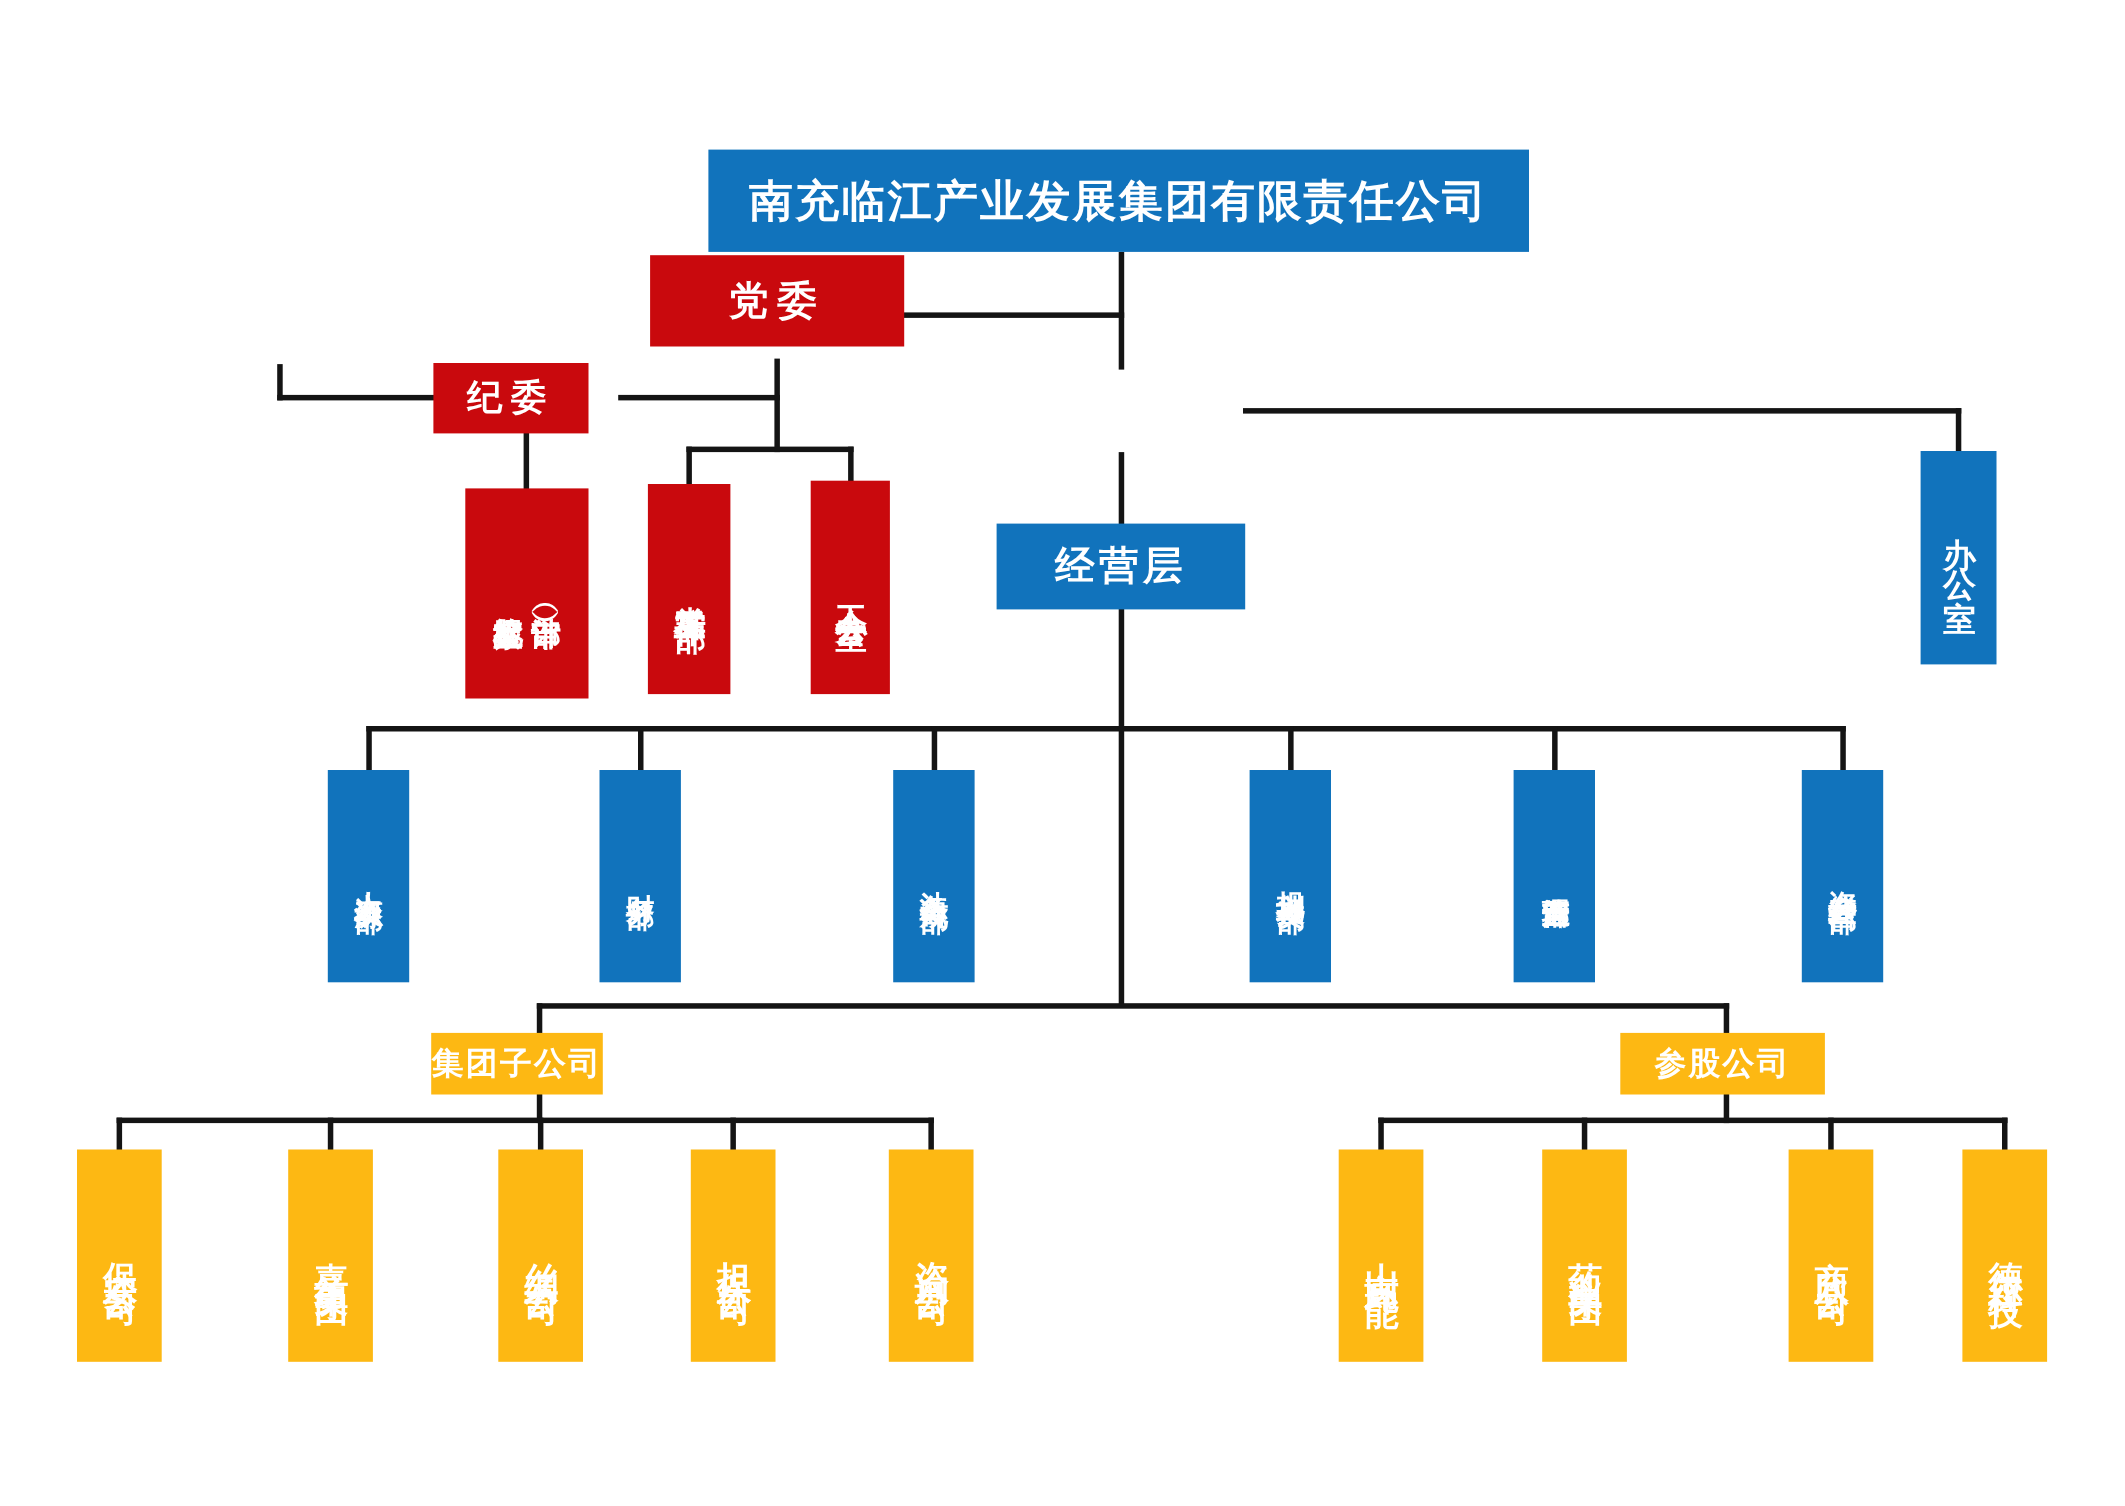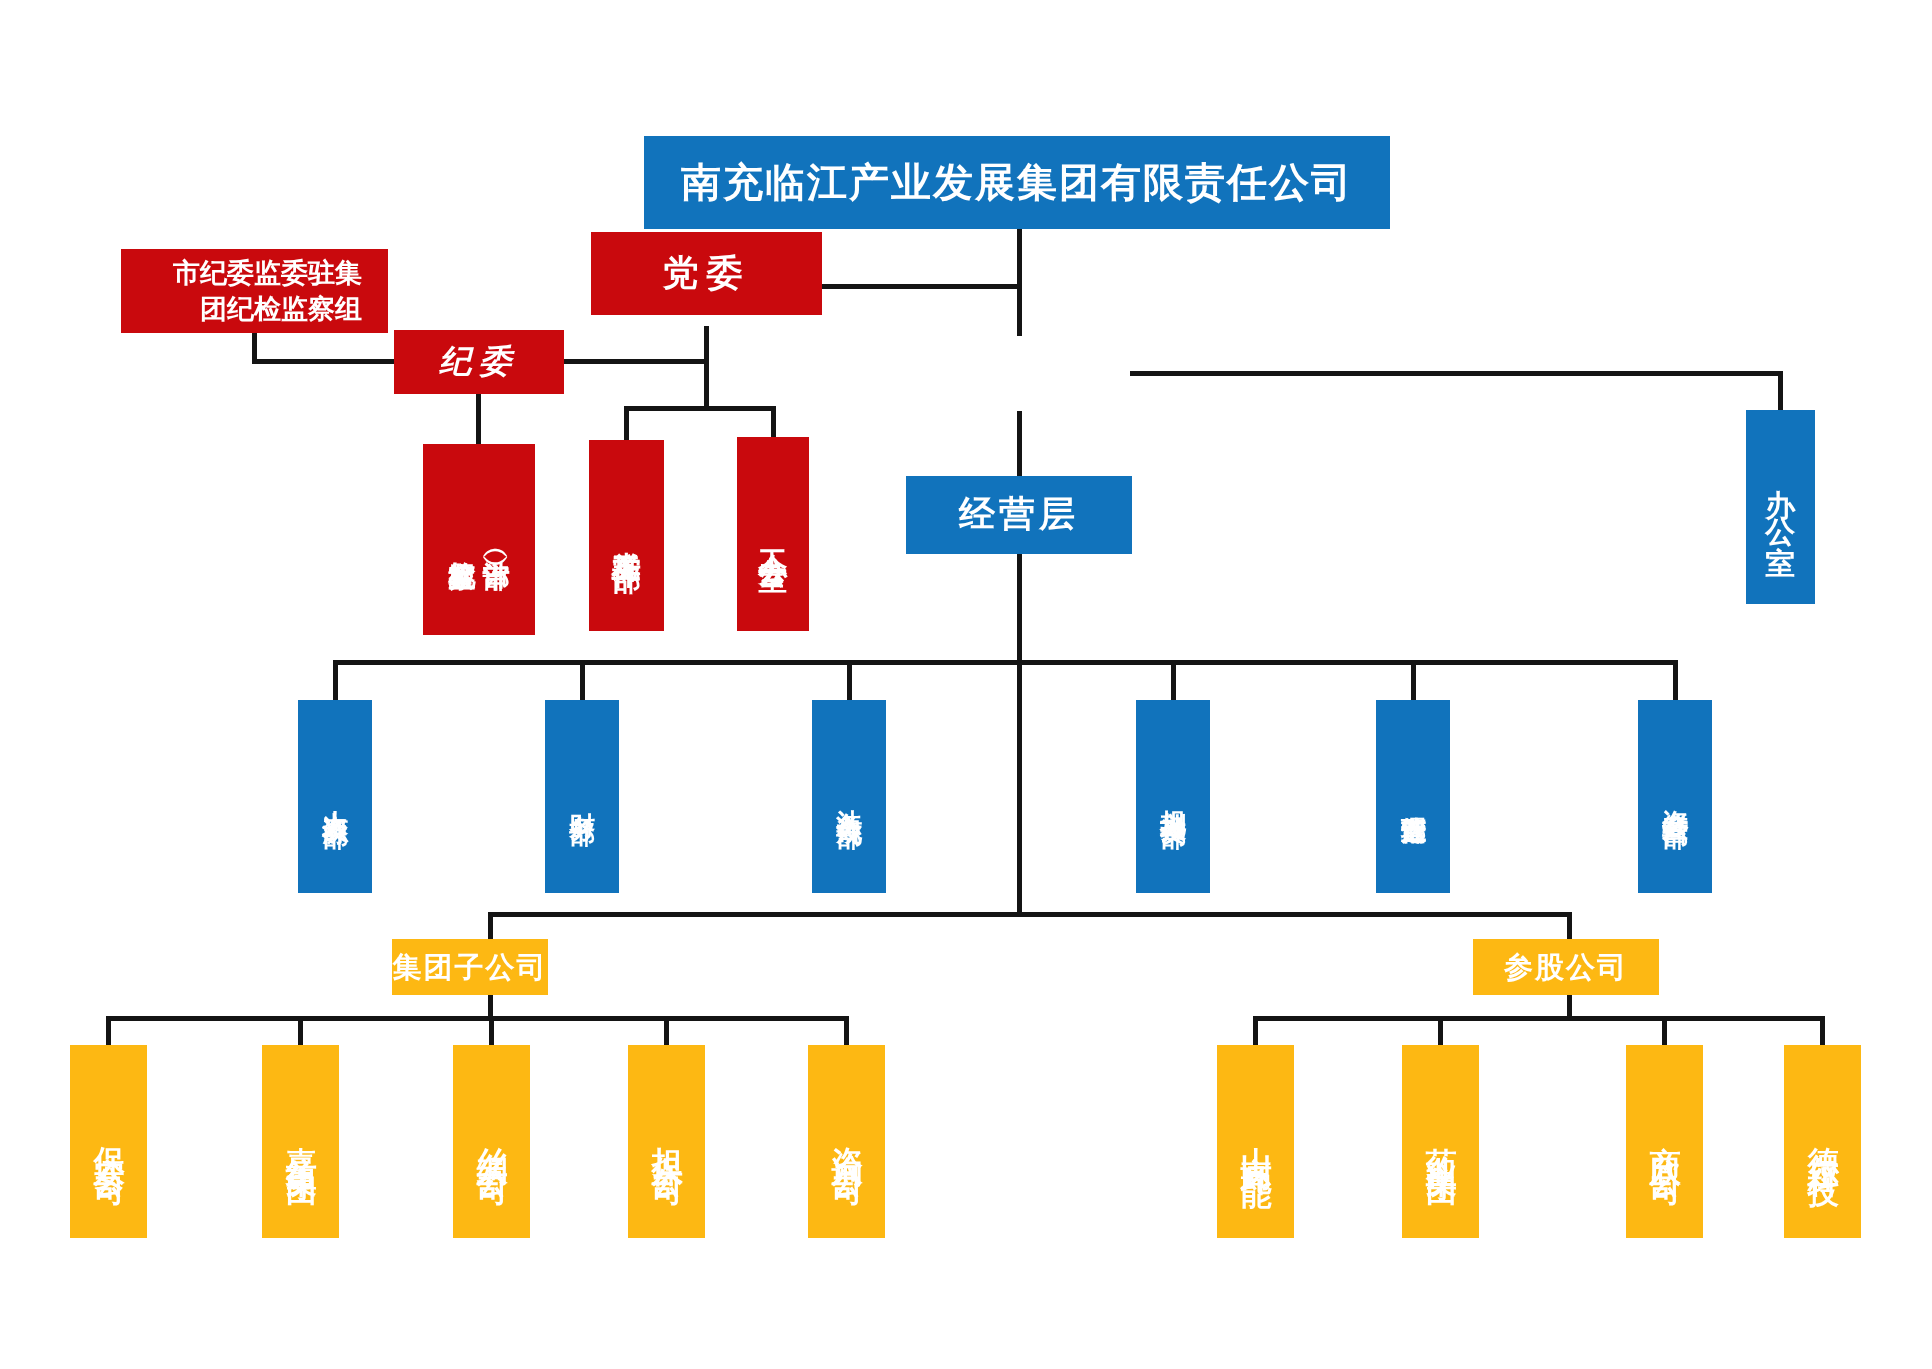--- a/index.html
+++ b/index.html
@@ -21,21 +21,21 @@
   .blue { background:var(--blue,#1173bc); }
   .red  { background:var(--red,#c9090d); }
   .gold { background:var(--gold,#fdb813); }
   .vtext { writing-mode:vertical-rl; }
   .line { position:absolute; background:var(--line,#141414); }
 
   
   #n-root   { left:644px;  top:136px; width:746px; height:93px; font-size:40px; letter-spacing:2px; }
   #n-party  { left:591px;  top:232px; width:231px; height:83px; font-size:36px; letter-spacing:8px; }
   #n-jwgrp  { left:121px;  top:249px; width:267px; height:84px; font-size:27px; line-height:1.35; padding:0 26px; }
-  #n-jiwei  { left:394px;  top:330px; width:170px; height:64px; font-size:32px; letter-spacing:8px;font-style:italic; }
+  #n-jiwei  { left:394px;  top:330px; width:141px; height:64px; font-size:32px; letter-spacing:8px; }
   #n-board  { left:906px;  top:334px; width:226px; height:79px; font-size:36px; letter-spacing:4px; }
   #n-mgmt   { left:906px;  top:476px; width:226px; height:78px; font-size:36px; letter-spacing:4px; }
   #n-subhdr { left:392px;  top:939px; width:156px; height:56px; font-size:29px; letter-spacing:2px;font-family:Liberation Serif, serif; }
   #n-holdhdr{ left:1473px; top:939px; width:186px; height:56px; font-size:29px; letter-spacing:2px; }
 
   
   #n-jjjcs  { left:423px; top:444px; width:112px; height:191px; font-size:27px; gap:6px; }
   #n-jjjcs span { writing-mode:vertical-rl; }
   #n-dqgzb  { left:589px; top:440px; width:75px; height:191px; font-size:29px; letter-spacing:3px; }
   #n-ghbgs  { left:737px; top:437px; width:72px; height:194px; font-size:29px; letter-spacing:3px; }
@@ -103,21 +103,20 @@
   <div class="line" style="left:1567px;top:993px;width:5px;height:28px;"></div>
   <div class="line" style="left:1253px;top:1016px;width:572px;height:5px;"></div>
   <div class="line" style="left:1253px;top:1016px;width:5px;height:31px;"></div>
   <div class="line" style="left:1438px;top:1016px;width:5px;height:31px;"></div>
   <div class="line" style="left:1662px;top:1016px;width:5px;height:31px;"></div>
   <div class="line" style="left:1820px;top:1016px;width:5px;height:31px;"></div>
 
   <div class="node blue" id="n-root">南充临江产业发展集团有限责任公司</div>
 
   <div class="node red" id="n-party">党委</div>
-  <div class="node red" id="n-jwgrp">市纪委监委驻集团纪检监察组</div>
   <div class="node red" id="n-jiwei">纪委</div>
 
   <div class="node red" id="n-jjjcs">
     <span>纪检监察室</span>
     <span>（审计部）</span>
   </div>
   <div class="node red vtext" id="n-dqgzb">党群工作部</div>
   <div class="node red vtext" id="n-ghbgs">工会办公室</div>
 
   <div class="node blue" id="n-mgmt">经营层</div>

